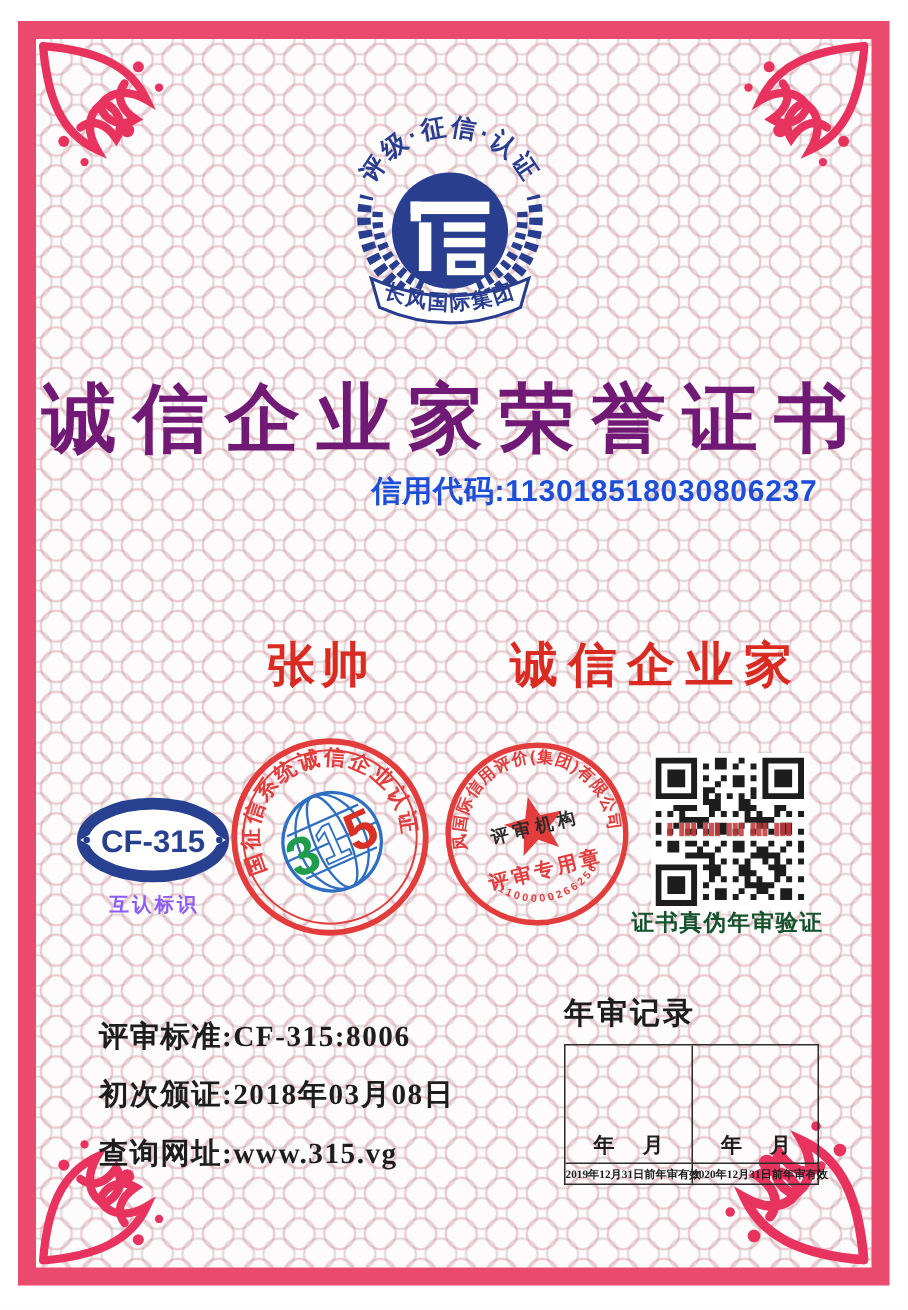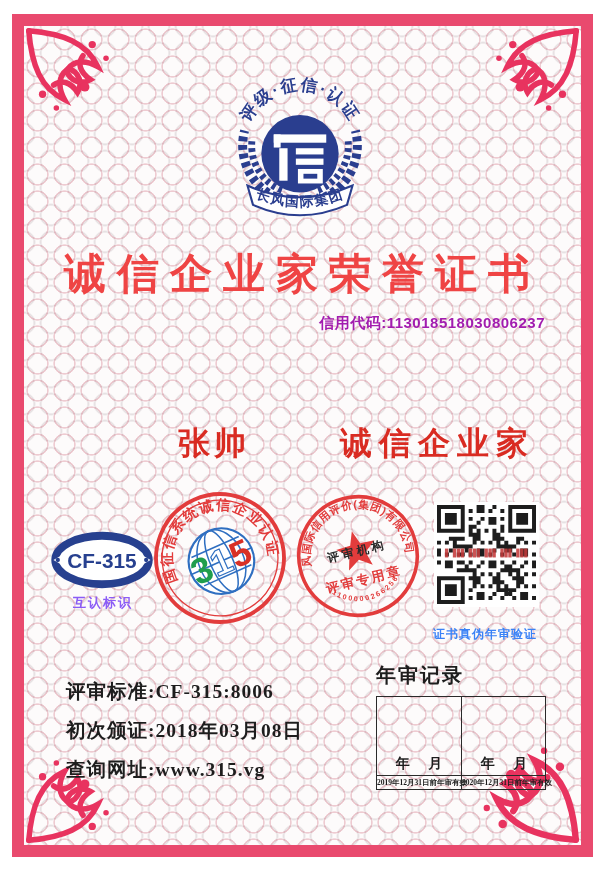--- a/index.html
+++ b/index.html
@@ -17,37 +17,37 @@
     background-position:0 0,13.5px 13.5px;}
   .fl{position:absolute;width:92px;height:92px;}
   .fl-tl{left:26px;top:28px;}
   .fl-tr{right:26px;top:28px;transform:scaleX(-1);}
   .fl-br{right:26px;bottom:30px;width:106px;height:106px;transform:scale(-1,-1);}
   .fl-bl{left:26px;bottom:30px;transform:scaleY(-1);}
 
   .emblem{position:absolute;left:224px;top:72px;width:152px;height:158px;}
 
   .title{position:absolute;top:246px;left:0;right:0;text-align:center;
-         font-size:42px;font-weight:bold;letter-spacing:11px;color:#ef4444;white-space:nowrap;}
-  .credit{position:absolute;top:314px;right:60px;font-size:15px;font-weight:bold;
-          color:#a21caf;letter-spacing:.5px;}
+         font-size:50px;font-weight:bold;letter-spacing:11px;color:#701a75;white-space:nowrap;}
+  .credit{position:absolute;top:314px;right:60px;font-size:20px;font-weight:bold;
+          color:#1d4ed8;letter-spacing:.5px;}
   .company{position:absolute;top:356px;left:0;right:0;text-align:center;
            font-size:31px;font-weight:bold;letter-spacing:8px;color:#1b1b1b;white-space:nowrap;}
   .names{position:absolute;top:422px;left:100px;right:70px;display:flex;align-items:baseline;}
   .person{width:150px;text-align:right;font-size:32px;font-weight:bold;color:#d92b22;letter-spacing:4px;}
   .honor{flex:1;text-align:right;font-size:32px;font-weight:bold;color:#d92b22;letter-spacing:7px;}
 
   .cf-oval{position:absolute;left:50px;top:530px;width:104px;height:60px;}
   .cf-cap{position:absolute;left:58px;top:594px;width:90px;text-align:center;
           font-size:13px;font-weight:bold;color:#8b5cf6;letter-spacing:2px;}
   .seal315{position:absolute;left:151px;top:489px;width:138px;height:138px;transform:rotate(-24deg);}
   .sealag{position:absolute;left:294px;top:492px;width:128px;height:128px;transform:rotate(-14deg);}
   .qr{position:absolute;left:434px;top:502px;width:99px;height:99px;background:#fff;padding:3px;}
-  .qr-cap{position:absolute;left:420px;top:626px;width:130px;text-align:center;
-          font-size:12px;font-weight:bold;color:#3b82f6;letter-spacing:1px;}
+  .qr-cap{position:absolute;left:420px;top:606px;width:130px;text-align:center;
+          font-size:15px;font-weight:bold;color:#14532d;letter-spacing:1px;}
 
   .info{position:absolute;left:66px;top:672px;font-family:"Liberation Serif",serif;
         font-size:19.5px;font-weight:bold;color:#1d1d1d;letter-spacing:1px;}
   .info div{line-height:39px;white-space:nowrap;}
 
   .review{position:absolute;left:376px;top:662px;}
   .review-h{font-size:20px;font-weight:bold;letter-spacing:2px;margin-bottom:7px;
             font-family:"Liberation Serif",serif;color:#1d1d1d;}
   .review-table{display:flex;border:1.5px solid #2a2a2a;width:168px;background:rgba(255,255,255,.0);}
   .rcell{width:84px;display:flex;flex-direction:column;}

